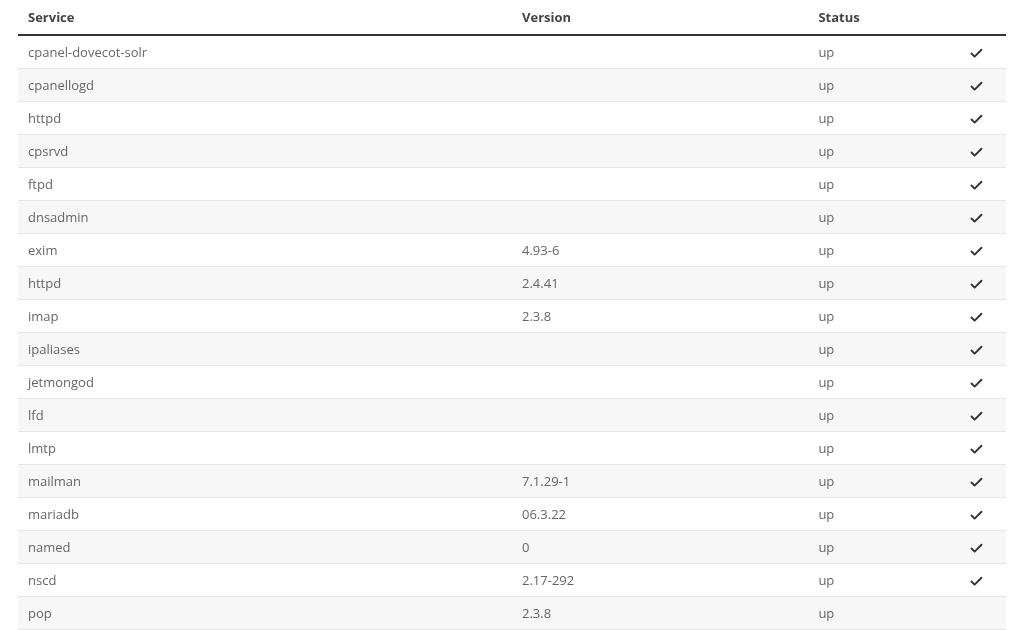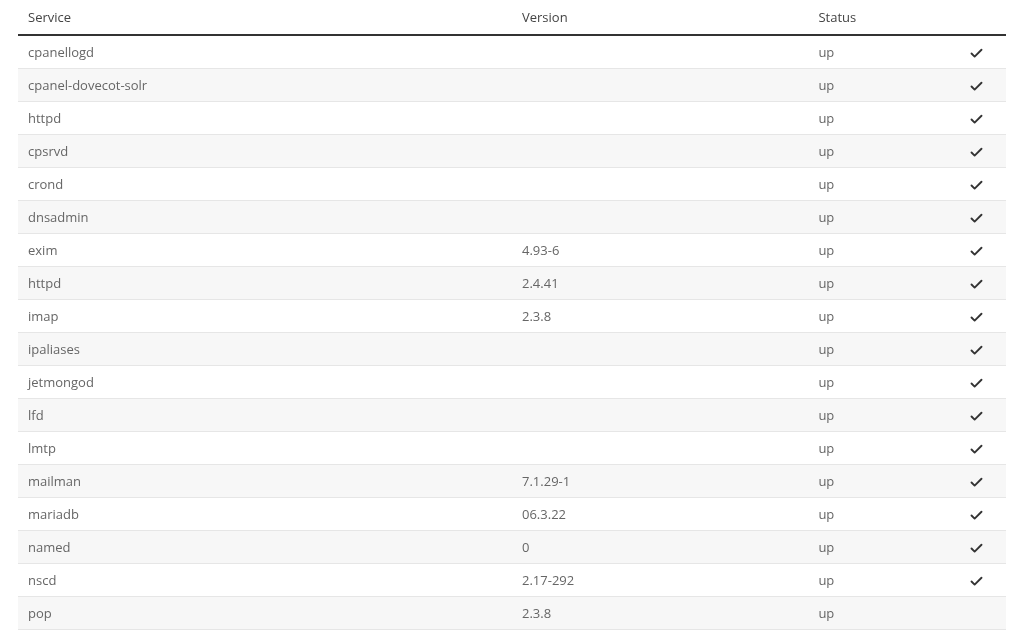--- a/index.html
+++ b/index.html
@@ -10,21 +10,21 @@
       background: #fff;
       padding: 0 18px;
     }
     table {
       width: 100%;
       border-collapse: collapse;
       table-layout: fixed;
     }
     thead th {
       text-align: left;
-      font-weight: 400;
+      font-weight: 700;
       color: #444;
       padding: 8px 10px 8px 10px;
       font-size: 13px;
       border-bottom: 2px solid #333;
     }
     tbody td {
       padding: 7px 10px;
       border-bottom: 1px solid #e6e6e6;
       color: #666;
       vertical-align: middle;
@@ -61,53 +61,53 @@
   <thead>
     <tr>
       <th>Service</th>
       <th>Version</th>
       <th>Status</th>
       <th></th>
     </tr>
   </thead>
   <tbody id="tbody">
       <tr>
+        <td>cpanel-dovecot-solr</td>
+        <td></td>
+        <td>up</td>
+        <td class="check-cell"><span><svg viewBox="0 0 24 24" fill="none" stroke="currentColor" stroke-width="3" stroke-linecap="round" stroke-linejoin="round">
+              <polyline points="20 6 9 17 4 12"></polyline>
+            </svg></span></td>
+      </tr>
+      <tr>
         <td>cpanellogd</td>
         <td></td>
         <td>up</td>
         <td class="check-cell"><span><svg viewBox="0 0 24 24" fill="none" stroke="currentColor" stroke-width="3" stroke-linecap="round" stroke-linejoin="round">
               <polyline points="20 6 9 17 4 12"></polyline>
             </svg></span></td>
       </tr>
       <tr>
-        <td>cpanel-dovecot-solr</td>
-        <td></td>
-        <td>up</td>
-        <td class="check-cell"><span><svg viewBox="0 0 24 24" fill="none" stroke="currentColor" stroke-width="3" stroke-linecap="round" stroke-linejoin="round">
-              <polyline points="20 6 9 17 4 12"></polyline>
-            </svg></span></td>
-      </tr>
-      <tr>
         <td>httpd</td>
         <td></td>
         <td>up</td>
         <td class="check-cell"><span><svg viewBox="0 0 24 24" fill="none" stroke="currentColor" stroke-width="3" stroke-linecap="round" stroke-linejoin="round">
               <polyline points="20 6 9 17 4 12"></polyline>
             </svg></span></td>
       </tr>
       <tr>
         <td>cpsrvd</td>
         <td></td>
         <td>up</td>
         <td class="check-cell"><span><svg viewBox="0 0 24 24" fill="none" stroke="currentColor" stroke-width="3" stroke-linecap="round" stroke-linejoin="round">
               <polyline points="20 6 9 17 4 12"></polyline>
             </svg></span></td>
       </tr>
       <tr>
-        <td>crond</td>
+        <td>ftpd</td>
         <td></td>
         <td>up</td>
         <td class="check-cell"><span><svg viewBox="0 0 24 24" fill="none" stroke="currentColor" stroke-width="3" stroke-linecap="round" stroke-linejoin="round">
               <polyline points="20 6 9 17 4 12"></polyline>
             </svg></span></td>
       </tr>
       <tr>
         <td>dnsadmin</td>
         <td></td>
         <td>up</td>

